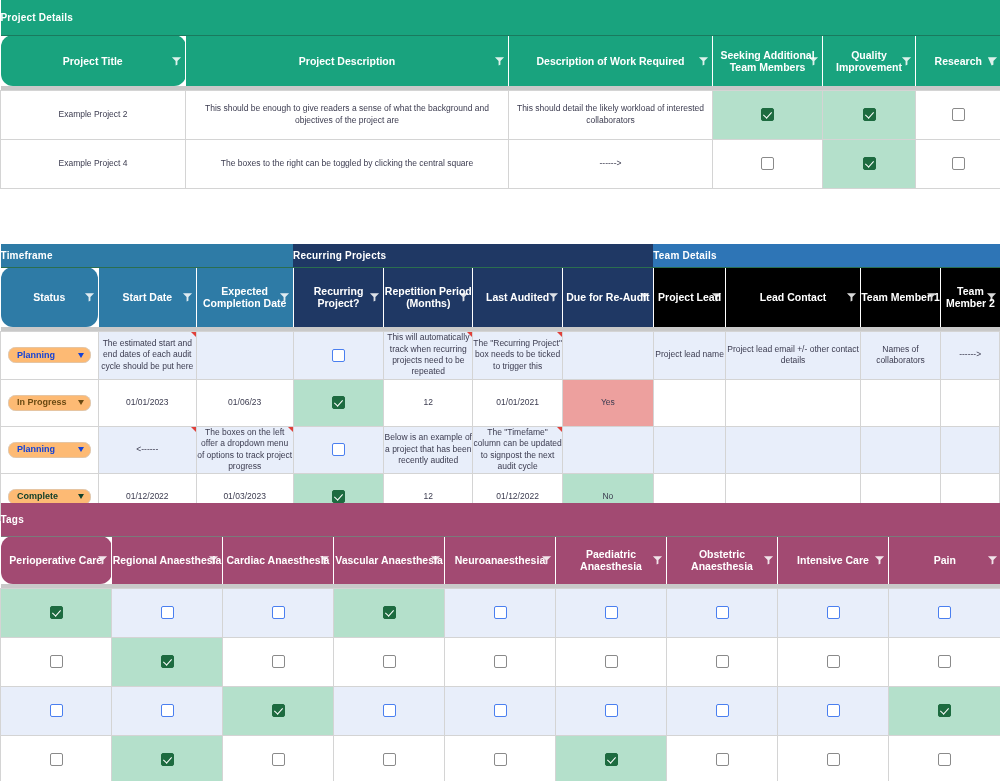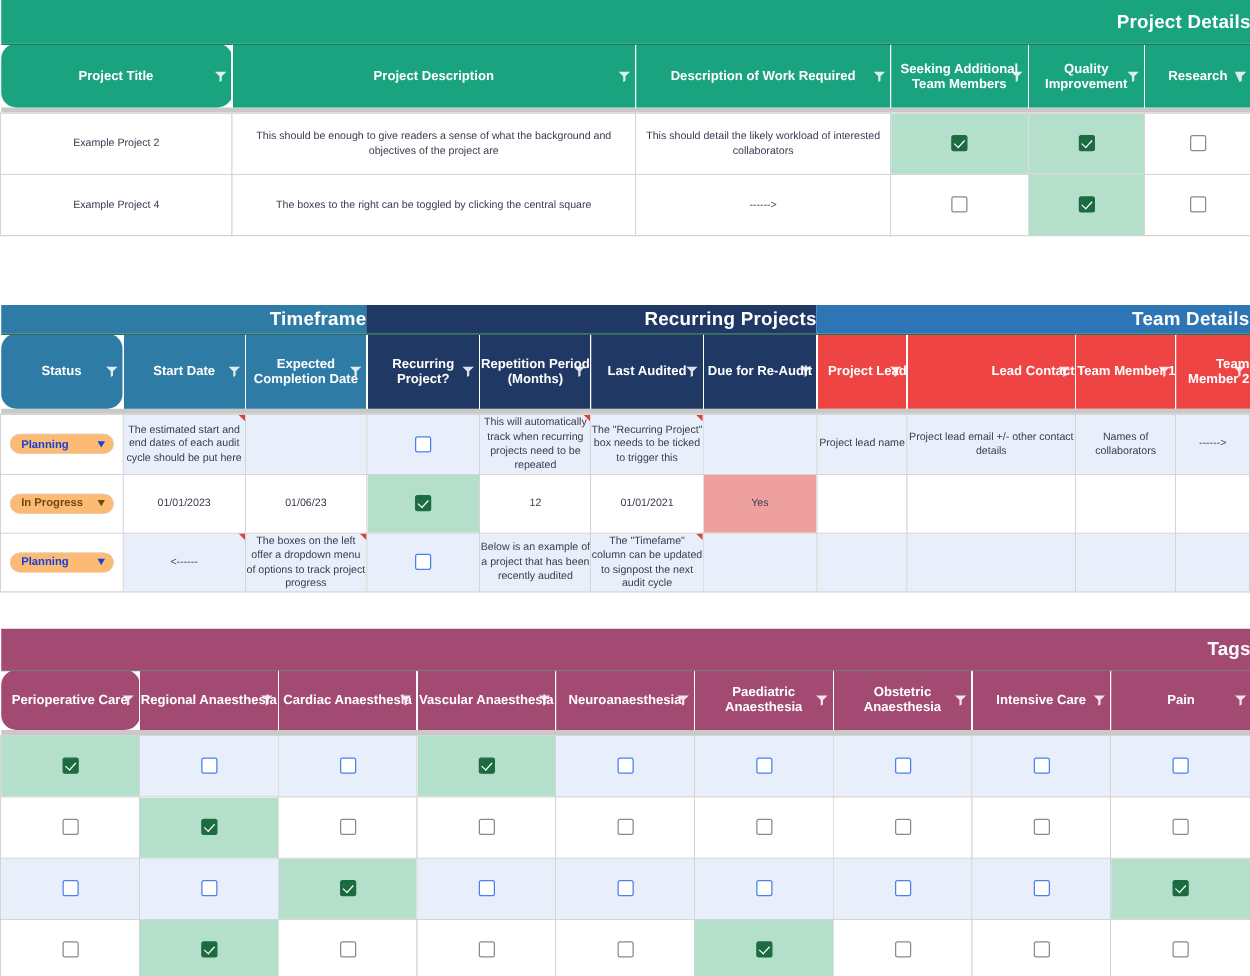--- a/index.html
+++ b/index.html
@@ -16,22 +16,22 @@
     border-collapse: collapse;
     table-layout: fixed;
     width: 1000px;
   }
   table.grid td, table.grid th { padding: 0; }
 
   
   .band {
     color: #fff;
     font-weight: bold;
-    font-size: 15px;
-    text-align: right;
+    font-size: 10px;
+    text-align: left;
     vertical-align: middle;
     letter-spacing: .2px;
   }
   .band-green   { background: #19a37e; }
   .band-teal    { background: #2e7ba6; }
   .band-navy    { background: #1f3864; }
   .band-blue    { background: #2e75b6; }
   .band-maroon  { background: #a24a72; }
 
   
@@ -44,21 +44,21 @@
     vertical-align: middle;
     position: relative;
     padding: 3px 14px 3px 4px;
     border-left: 1px solid rgba(255,255,255,.75);
     border-top: 1px solid #1a7a5e;
   }
   .colhead:first-child { border-left: none; border-radius: 12px; }
   .ch-green  { background: #19a37e; }
   .ch-teal   { background: #2e7ba6; border-top-color:#2b6e4f; }
   .ch-navy   { background: #1f3864; border-top-color:#2b6e4f; }
-  .ch-blue   { background: #ef4444; border-top-color:#2b6e4f;text-align:right; }
+  .ch-blue   { background: #000000; border-top-color:#2b6e4f; }
   .ch-maroon { background: #a24a72; border-top-color:#7a7a7a; }
 
   
   .funnel {
     position: absolute;
     right: 3px; top: 50%;
     transform: translateY(-50%);
     width: 11px; height: 11px;
     opacity: .85;
   }
@@ -400,20 +400,36 @@
             <td class="cell note cmt">The boxes on the left offer a dropdown menu of options to track project progress</td>
             <td class="cell alt"><span class="cbx blue"></span></td>
             <td class="cell alt">Below is an example of a project that has been recently audited</td>
             <td class="cell note cmt">The "Timefame" column can be updated to signpost the next audit cycle</td>
             <td class="cell note"></td>
             <td class="cell alt"></td>
             <td class="cell alt"></td>
             <td class="cell alt"></td>
             <td class="cell alt"></td>
           </tr>
+          <tr style="height:47px">
+            <td class="cell st-complete"><span class="pill pill-complete">
+                <span>Complete</span>
+                <span class="caret"></span>
+              </span></td>
+            <td class="cell">01/12/2022</td>
+            <td class="cell">01/03/2023</td>
+            <td class="cell green"><span class="cbx checked"></span></td>
+            <td class="cell">12</td>
+            <td class="cell">01/12/2022</td>
+            <td class="cell green">No</td>
+            <td class="cell"></td>
+            <td class="cell"></td>
+            <td class="cell"></td>
+            <td class="cell"></td>
+          </tr>
         </tbody>
     </table>
   </div>
 
   <div class="tbl-wrap" style="top:503px;">
     <table class="grid">
       <colgroup>
         <col style="width:111px">
           <col style="width:111px">
           <col style="width:111px">

